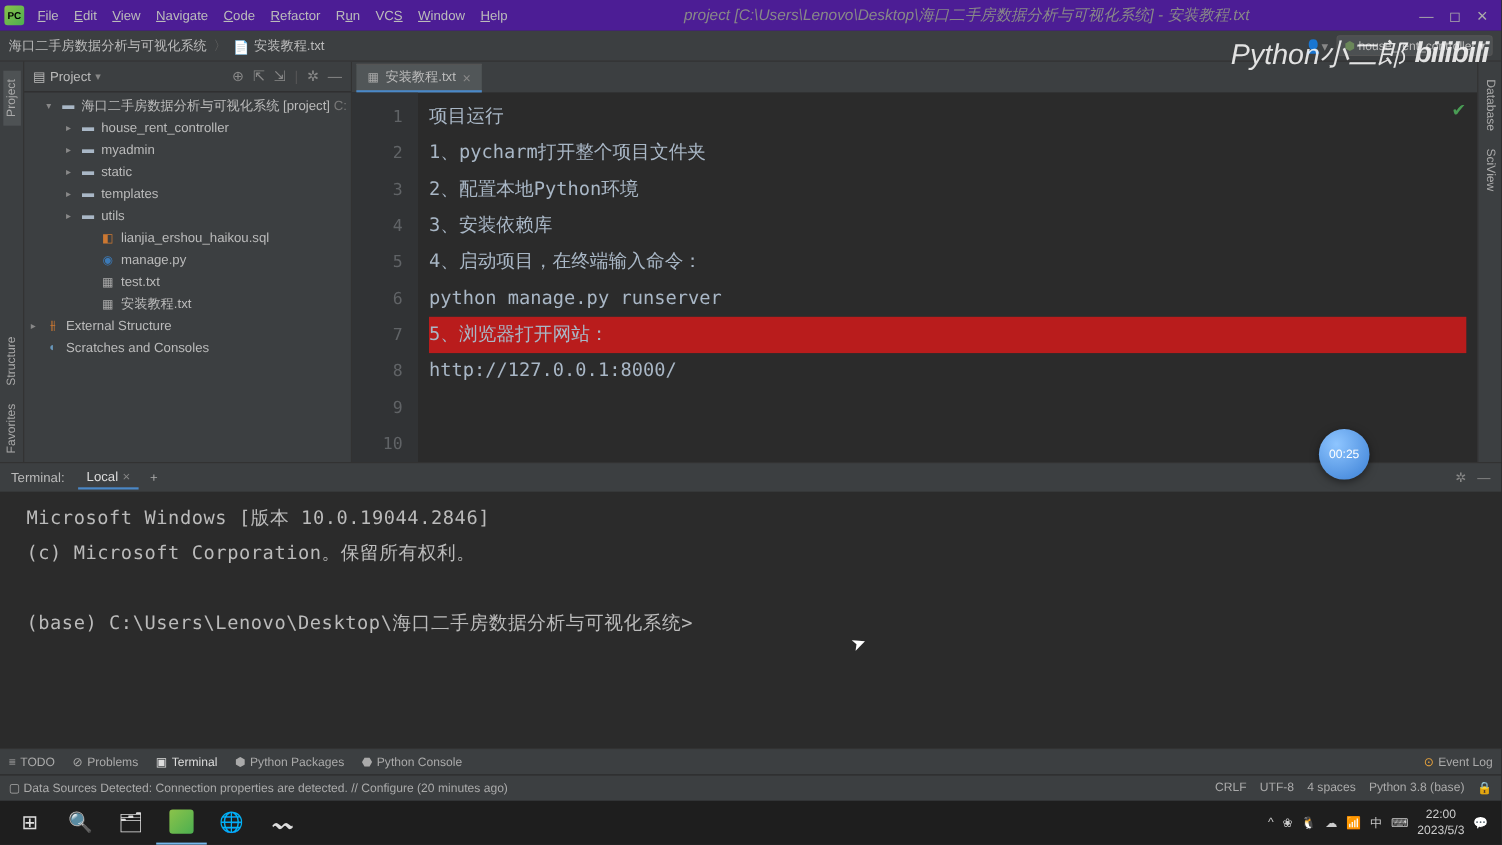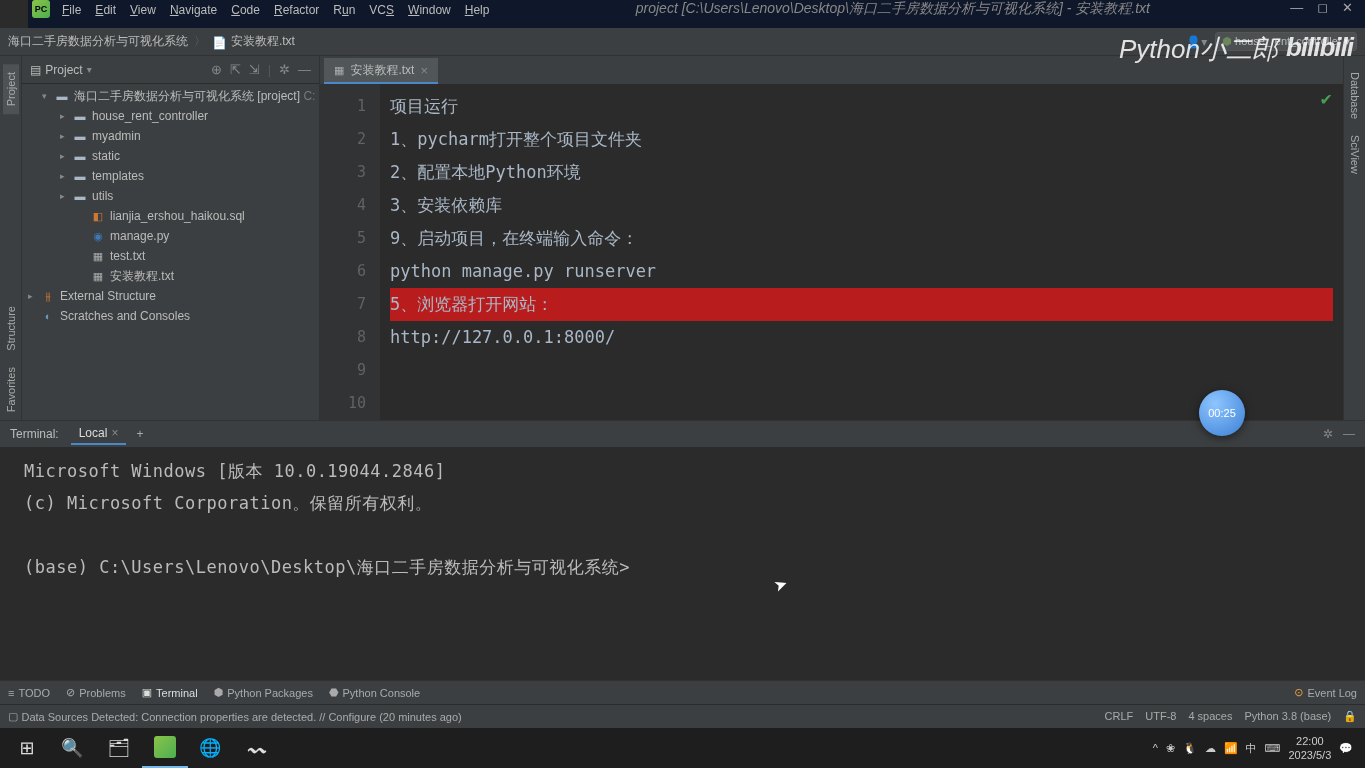--- a/index.html
+++ b/index.html
@@ -1,17 +1,17 @@
 <!DOCTYPE html>
 <html><head>
 <meta charset="utf-8">
 <style>
 * { margin: 0; padding: 0; box-sizing: border-box; }
 body { font-family: "Segoe UI", Arial, sans-serif; background: #2b2b2b; color: #bbb; overflow: hidden; width: 1365px; height: 768px; position: relative; }
-.titlebar { height: 28px; background: #0f172a; display: flex; align-items: flex-start; padding: 0 4px; font-size: 12px; margin-left: 28px; }
+.titlebar { height: 28px; background: #4c1d95; display: flex; align-items: center; padding: 0 4px; font-size: 12px; }
 .titlebar .logo { width: 18px; height: 18px; background: linear-gradient(135deg,#8bc34a,#4caf50); border-radius: 3px; margin-right: 6px; display: flex; align-items: center; justify-content: center; font-size: 9px; font-weight: bold; color: #000; }
 .titlebar .menu { display: flex; gap: 2px; }
 .titlebar .menu span { padding: 3px 6px; cursor: pointer; }
 .titlebar .menu span u { text-decoration: underline; }
 .titlebar .title { flex: 1; text-align: center; color: #888; font-size: 14px; font-style: italic; }
 .titlebar .winctl { display: flex; gap: 14px; padding-right: 8px; color: #aaa; }
 .titlebar .winctl span { cursor: pointer; font-size: 13px; }
 .navbar { height: 28px; background: #3c3f41; border-bottom: 1px solid #323232; display: flex; align-items: center; padding: 0 8px; font-size: 12px; }
 .navbar .crumb { display: flex; align-items: flex-end; gap: 4px; }
 .navbar .crumb .sep { color: #666; margin: 0 2px; }
@@ -211,21 +211,21 @@
           <div>2</div>
           <div>3</div>
           <div>4</div>
           <div>5</div>
           <div>6</div>
           <div>7</div>
           <div>8</div>
           <div>9</div>
           <div>10</div>
         </div>
-      <div class="code" id="code"><div>项目运行</div><div>1、pycharm打开整个项目文件夹</div><div>2、配置本地Python环境</div><div>3、安装依赖库</div><div>9、启动项目，在终端输入命令：</div><div>python manage.py runserver</div><div class="hl">5、浏览器打开网站：</div><div>http://127.0.0.1:8000/</div><div> </div><div> </div></div>
+      <div class="code" id="code"><div>项目运行</div><div>1、pycharm打开整个项目文件夹</div><div>2、配置本地Python环境</div><div>3、安装依赖库</div><div>4、启动项目，在终端输入命令：</div><div>python manage.py runserver</div><div class="hl">5、浏览器打开网站：</div><div>http://127.0.0.1:8000/</div><div> </div><div> </div></div>
       <div class="check">✔</div>
     </div>
   </div>
 
   <div class="right-gutter">
     <div class="tab">Database</div>
     <div class="tab">SciView</div>
   </div>
 </div>
 

